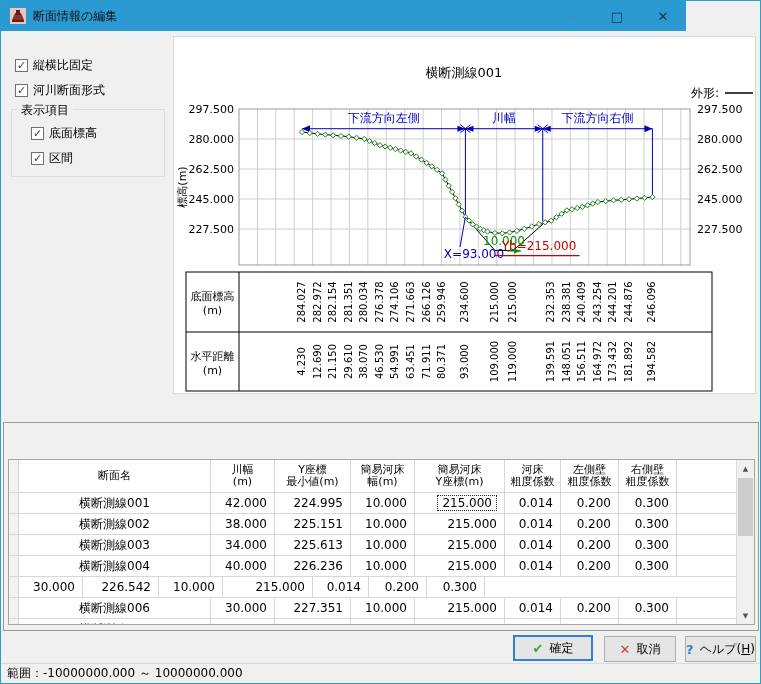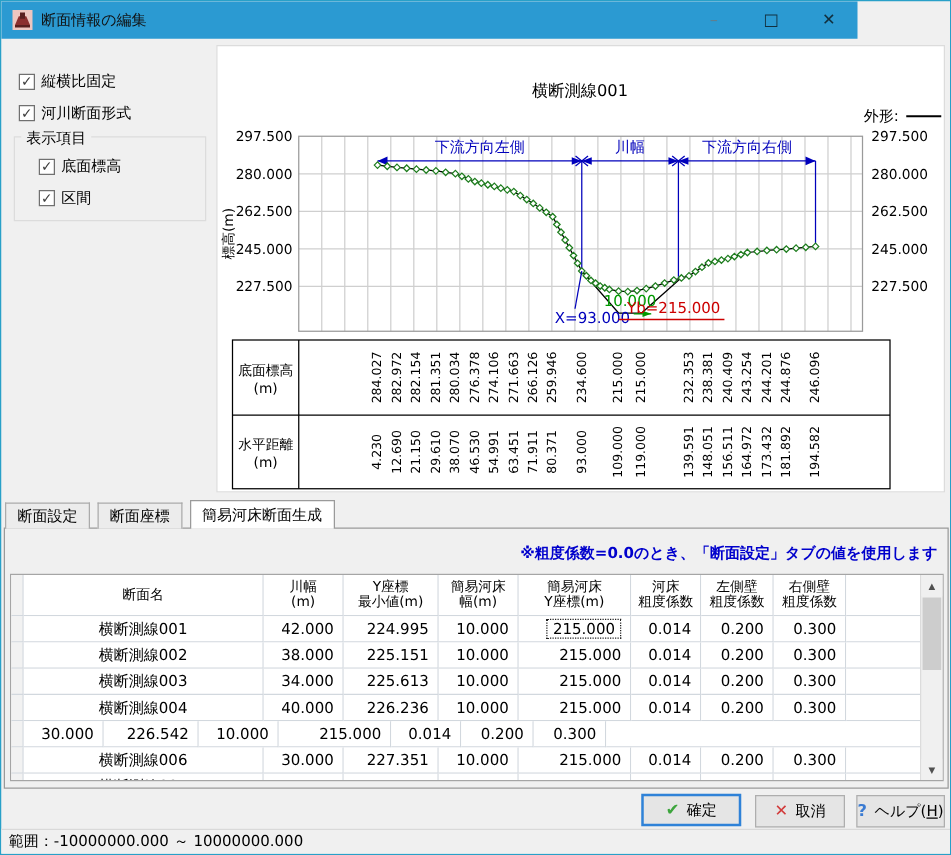--- a/index.html
+++ b/index.html
@@ -280,28 +280,22 @@
         <text x="423.90764081632653" y="327.5" text-anchor="middle" font-size="10" transform="rotate(-90 423.90764081632653 324.5)">164.972</text>
         <text x="439.4809469387755" y="268" text-anchor="middle" font-size="10" transform="rotate(-90 439.4809469387755 265)">244.201</text>
         <text x="439.4809469387755" y="327.5" text-anchor="middle" font-size="10" transform="rotate(-90 439.4809469387755 324.5)">173.432</text>
         <text x="455.0542530612245" y="268" text-anchor="middle" font-size="10" transform="rotate(-90 455.0542530612245 265)">244.876</text>
         <text x="455.0542530612245" y="327.5" text-anchor="middle" font-size="10" transform="rotate(-90 455.0542530612245 324.5)">181.892</text>
         <text x="478.41421224489795" y="268" text-anchor="middle" font-size="10" transform="rotate(-90 478.41421224489795 265)">246.096</text>
         <text x="478.41421224489795" y="327.5" text-anchor="middle" font-size="10" transform="rotate(-90 478.41421224489795 324.5)">194.582</text>
       </svg>
   </div>
 
-  <div class="tabbar">
-    <div class="tab">断面設定</div>
-    <div class="tab">断面座標</div>
-    <div class="tab active">簡易河床断面生成</div>
-  </div>
 
   <div class="tabcontent">
-    <div class="note">※粗度係数=0.0のとき、「断面設定」タブの値を使用します</div>
 
     <div class="grid">
       <div class="gridinner" id="grid-table">
           <div class="grow" style="height:33px;">
             <div class="gcell hdr rowhdr" style="width:10px;height:33px;"></div>
             <div class="gcell hdr" style="width:192px;height:33px;">断面名</div>
             <div class="gcell hdr" style="width:64px;height:33px;">川幅<br>(m)</div>
             <div class="gcell hdr" style="width:76px;height:33px;">Y座標<br>最小値(m)</div>
             <div class="gcell hdr" style="width:64px;height:33px;">簡易河床<br>幅(m)</div>
             <div class="gcell hdr" style="width:90px;height:33px;">簡易河床<br>Y座標(m)</div>

